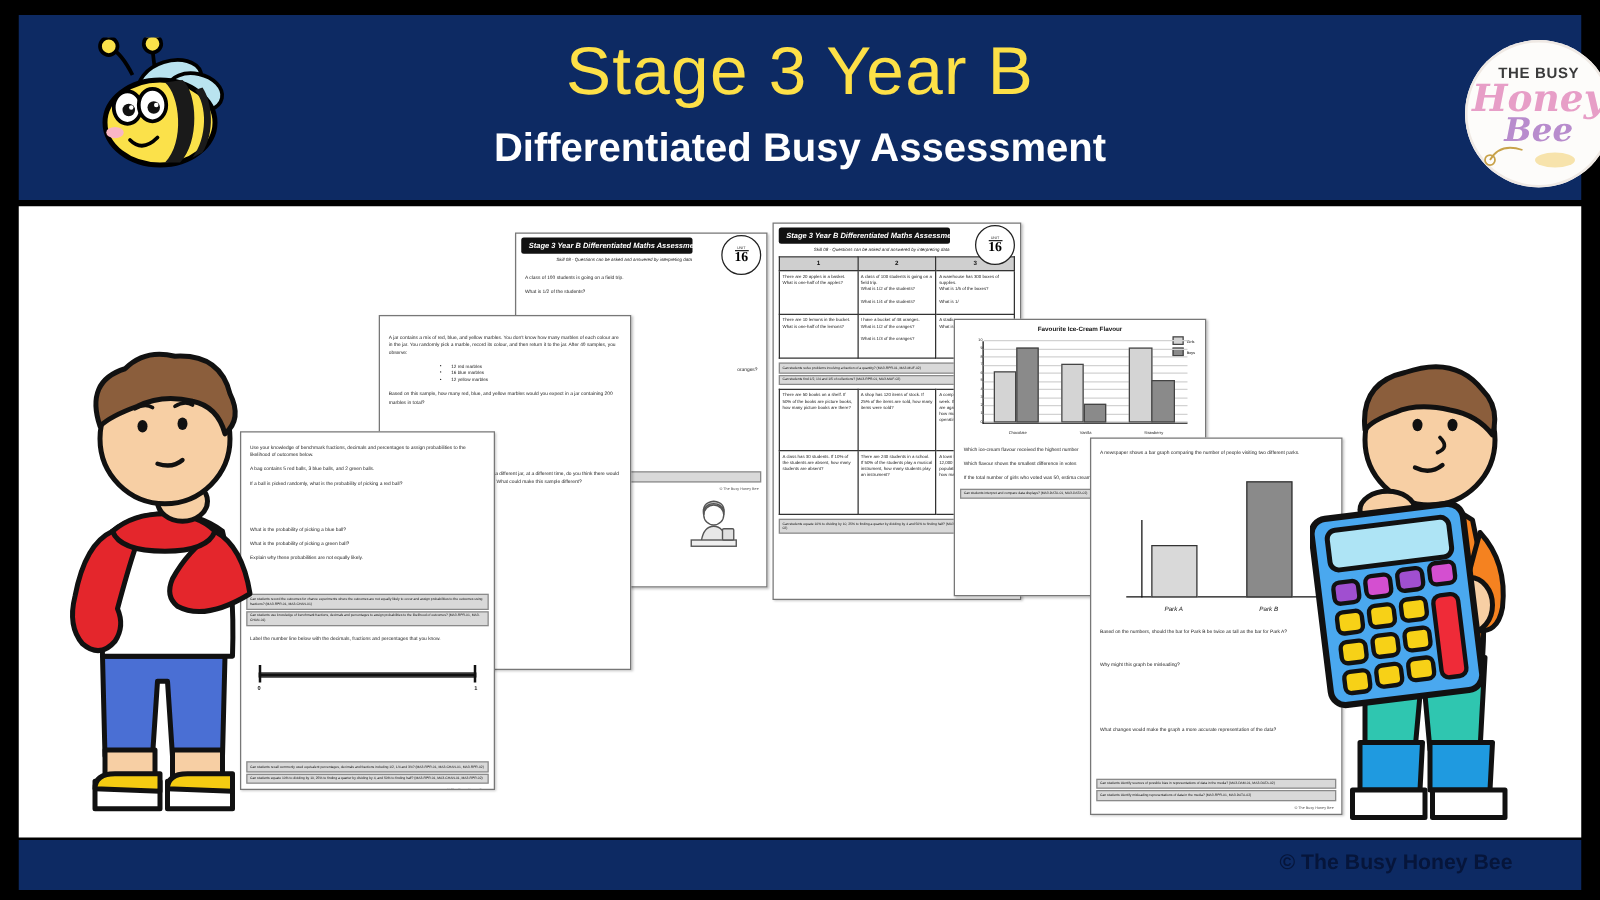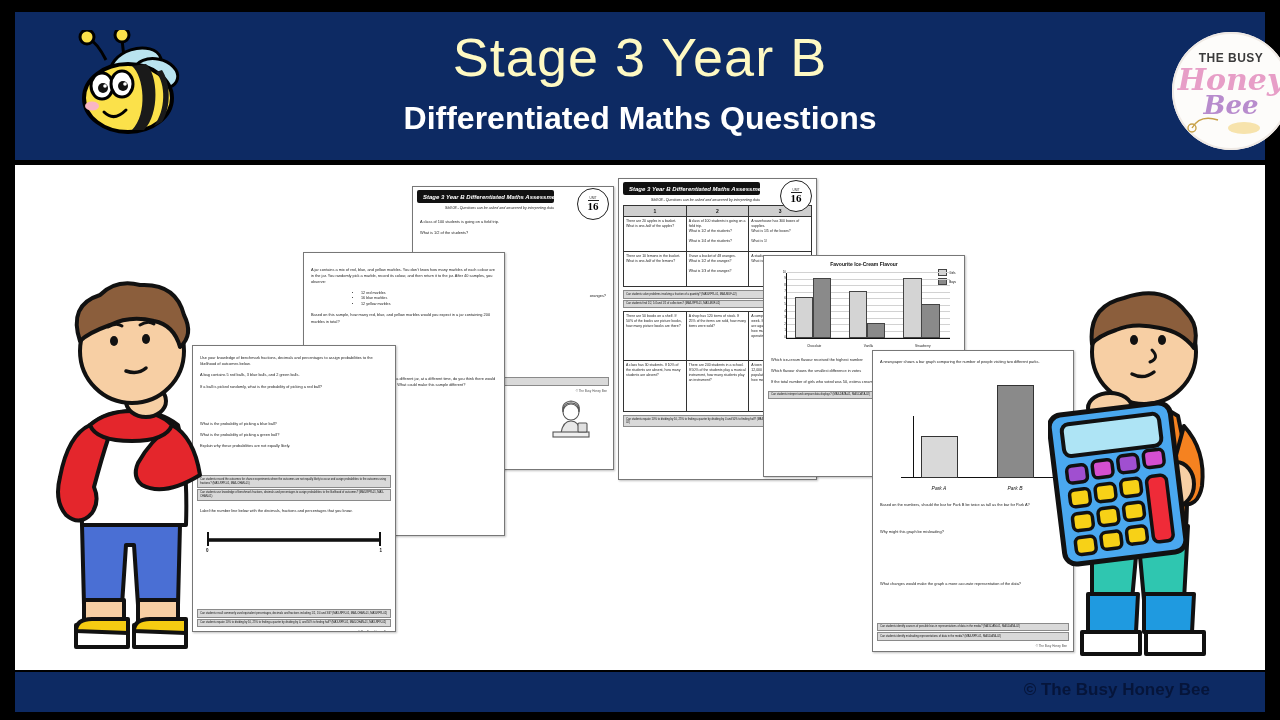--- a/index.html
+++ b/index.html
@@ -11,21 +11,21 @@
   }
   #stage{position:absolute;left:0;top:0;width:1280px;height:720px;background:#000;}
 
   
   .banner{
     position:absolute;left:15px;top:12px;width:1250px;height:148px;
     background:#0d2a63;
   }
   .banner-title{
     position:absolute;left:0;top:14px;width:1250px;text-align:center;
-    color:#fef9c3;font-size:54px;font-weight:400;letter-spacing:1px;
+    color:#fde047;font-size:54px;font-weight:400;letter-spacing:1px;
     font-family:"Liberation Sans", sans-serif;
   }
   .banner-sub{
     position:absolute;left:0;top:88px;width:1250px;text-align:center;
     color:#ffffff;font-size:32px;font-weight:bold;letter-spacing:0px;
   }
   
   .bee{position:absolute;left:55px;top:18px;width:130px;height:120px;}
   
   .logo{
@@ -139,21 +139,21 @@
   
   .char{position:absolute;}
 </style>
 </head>
 <body>
 
 <div id="stage">
 
   <div class="banner">
     <div class="banner-title">Stage 3 Year B</div>
-    <div class="banner-sub">Differentiated Maths Questions</div>
+    <div class="banner-sub">Differentiated Busy Assessment</div>
 
     <svg class="bee" viewBox="0 0 130 120">
       <g stroke="#000" stroke-width="3" fill="none">
         <path d="M36 30 C28 14 22 10 18 8"></path>
           <path d="M54 26 C52 12 52 8 52 6"></path>
       </g>
       <circle cx="17" cy="7" r="7" fill="#fbe14a" stroke="#000" stroke-width="3"></circle>
       <circle cx="52" cy="5" r="7" fill="#fbe14a" stroke="#000" stroke-width="3"></circle>
       <ellipse cx="66" cy="36" rx="26" ry="17" fill="#b9e3ef" stroke="#000" stroke-width="3" transform="rotate(-18 66 36)"></ellipse>
       <ellipse cx="86" cy="44" rx="22" ry="15" fill="#b9e3ef" stroke="#000" stroke-width="3" transform="rotate(12 86 44)"></ellipse>

